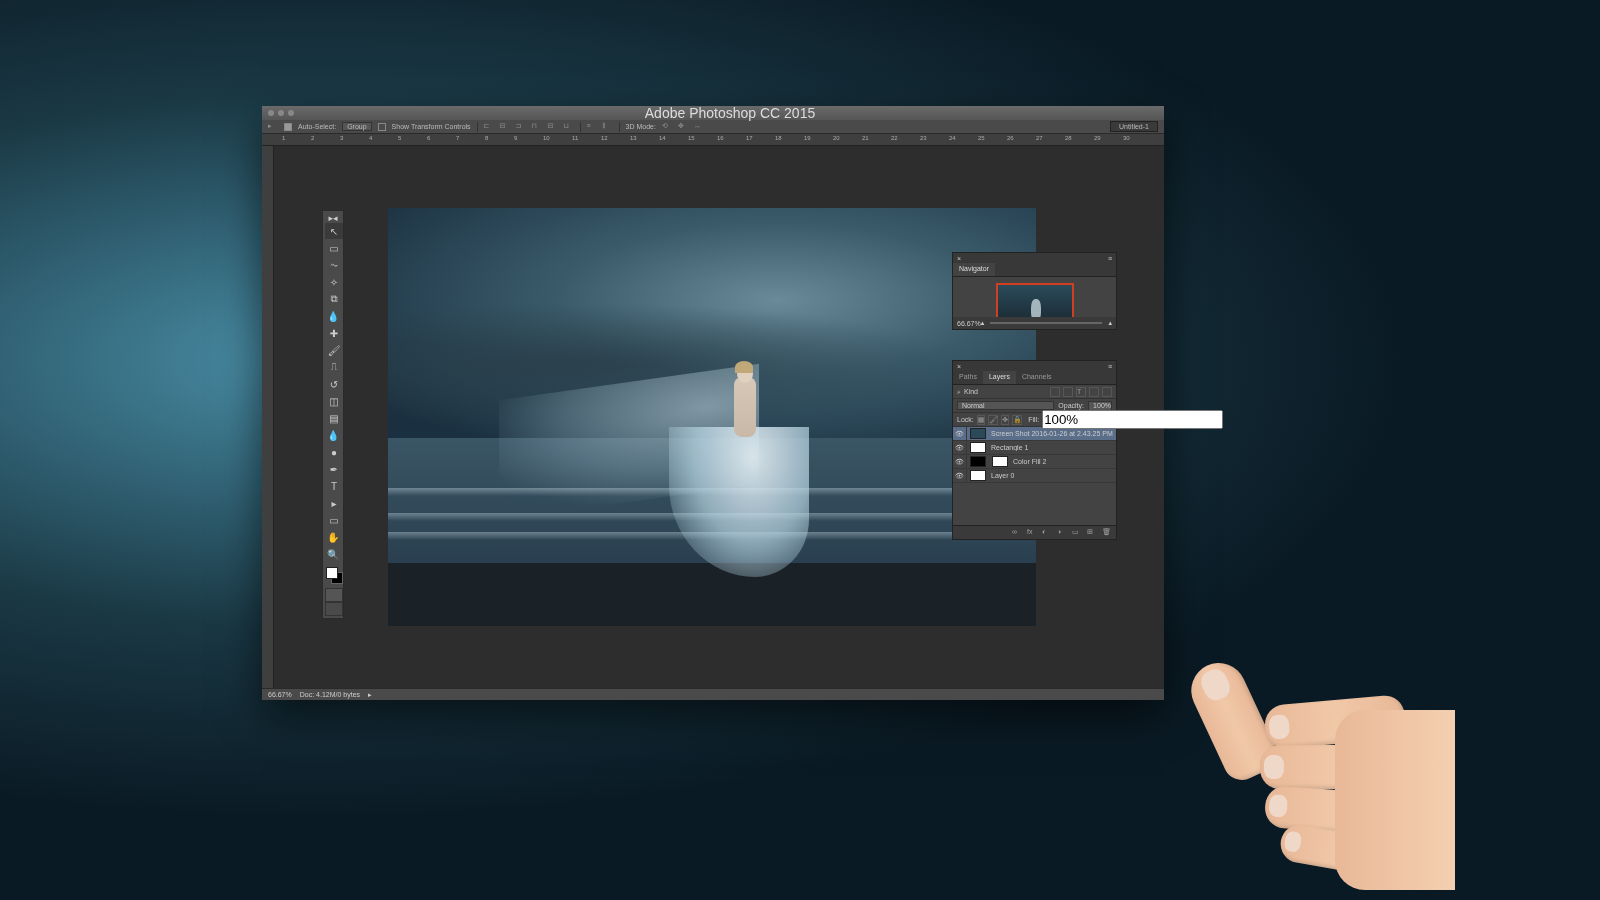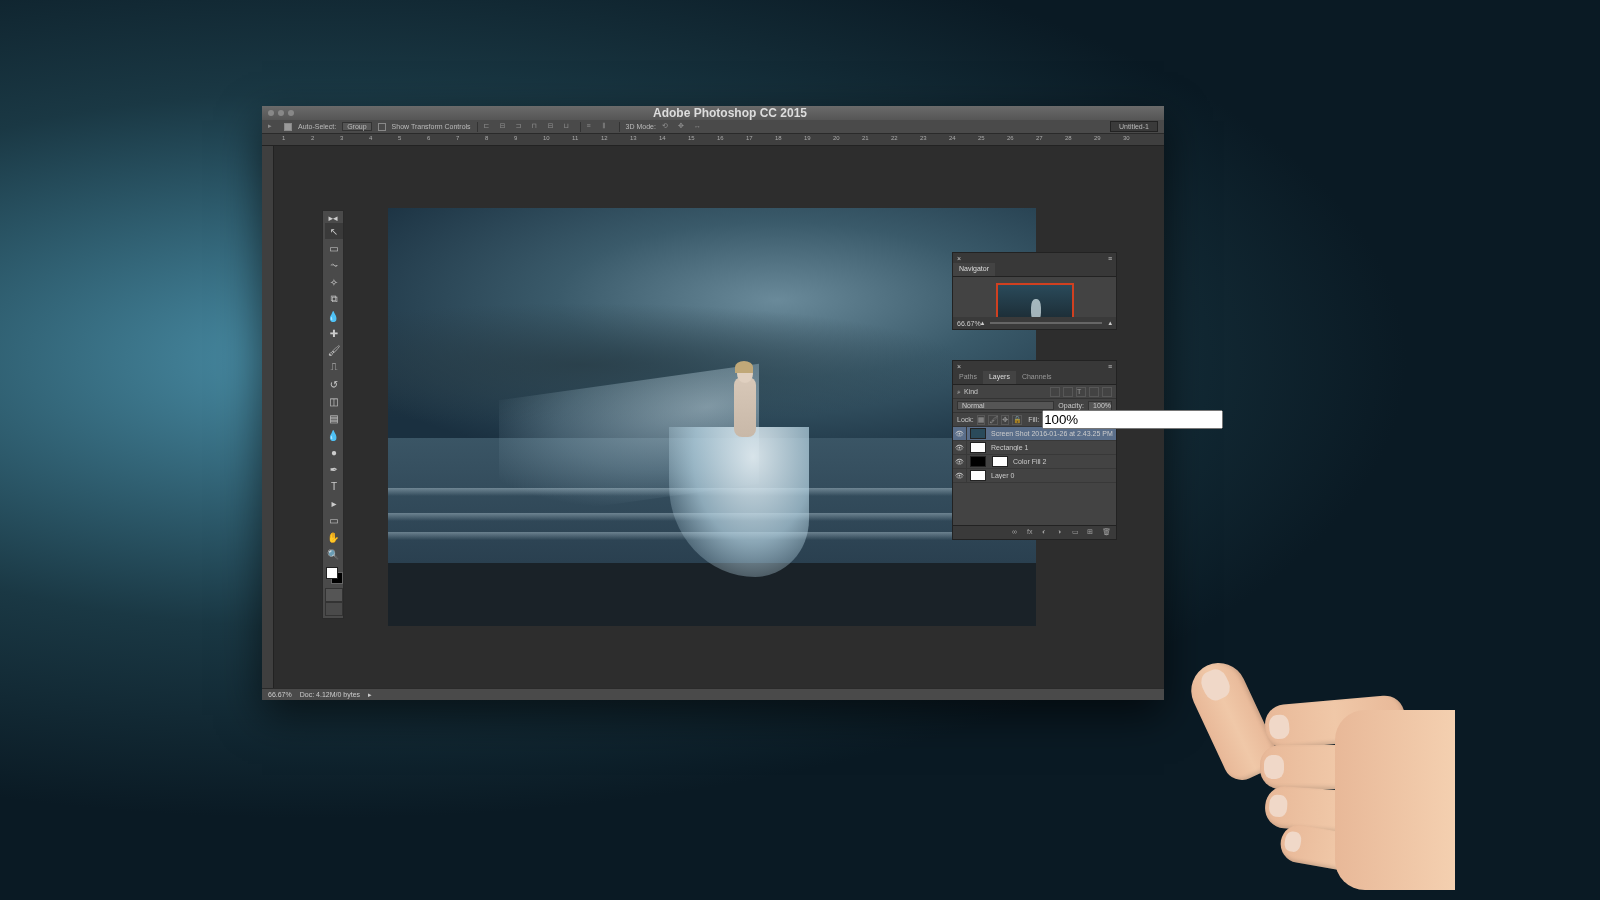--- a/index.html
+++ b/index.html
@@ -19,22 +19,21 @@
   left: 262px; top: 106px;
   width: 902px; height: 594px;
   background: #4a4a4a;
   box-shadow: 0 15px 40px rgba(0,0,0,0.6);
 }
 .titlebar {
   height: 14px;
   background: linear-gradient(#6a6a6a,#555);
   display: flex; align-items: center;
   padding: 0 6px;
-  font-size: 12px;
-  font-weight: bold;
+  font-size: 14px;
 }
 .traffic-lights { display: flex; gap: 4px; margin-right: 8px; }
 .tl { width: 6px; height: 6px; border-radius: 50%; background: #888; }
 .titlebar-title { flex: 1; text-align: center; color: #ddd; }
 .options-bar {
   height: 14px;
   background: #4a4a4a;
   border-bottom: 1px solid #2a2a2a;
   display: flex; align-items: center;
   padding: 0 6px;

